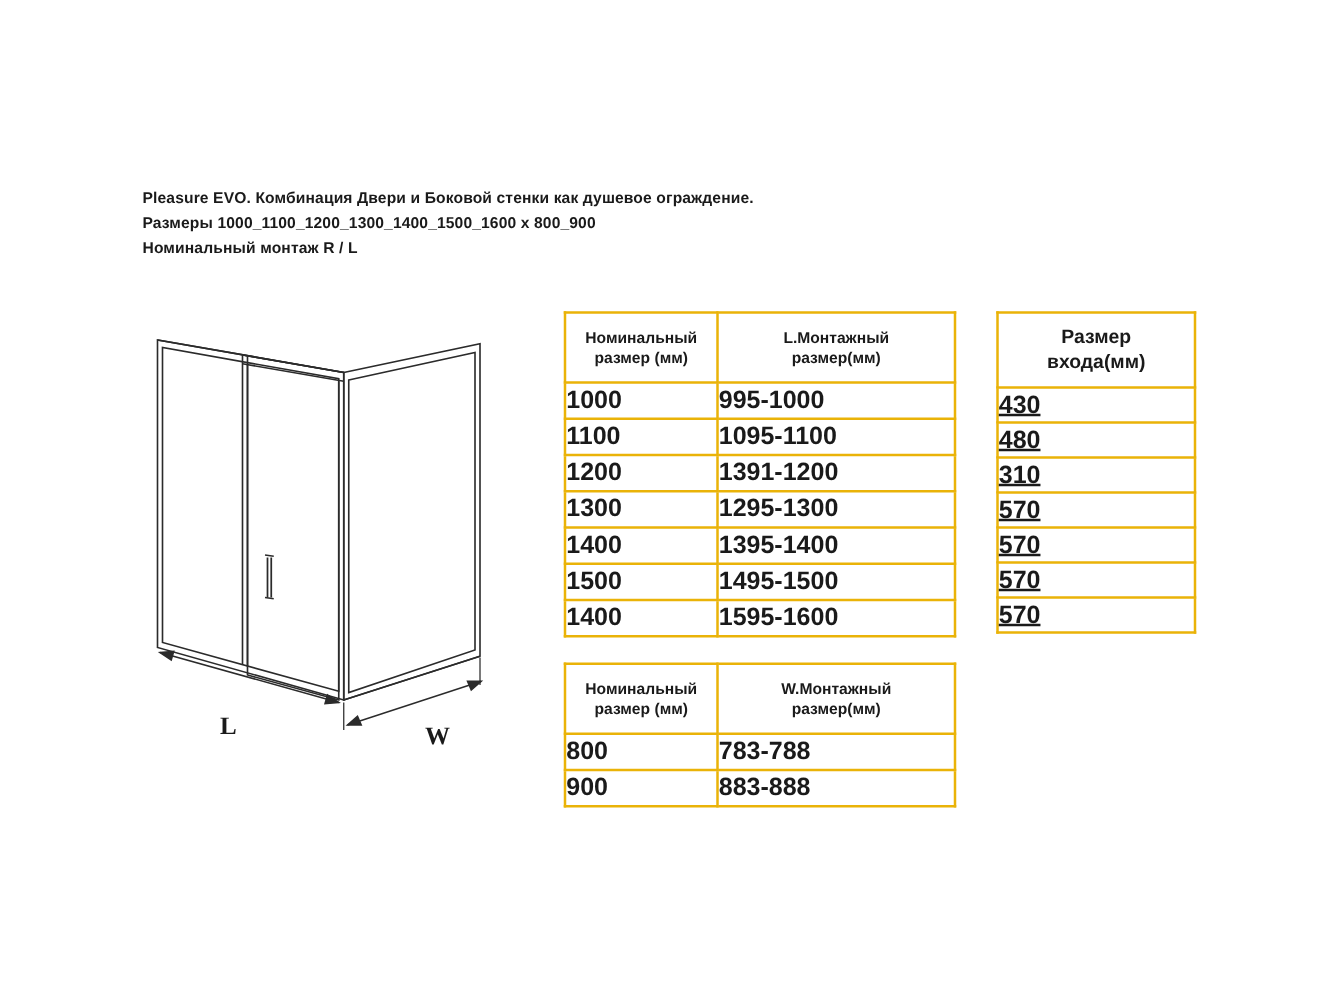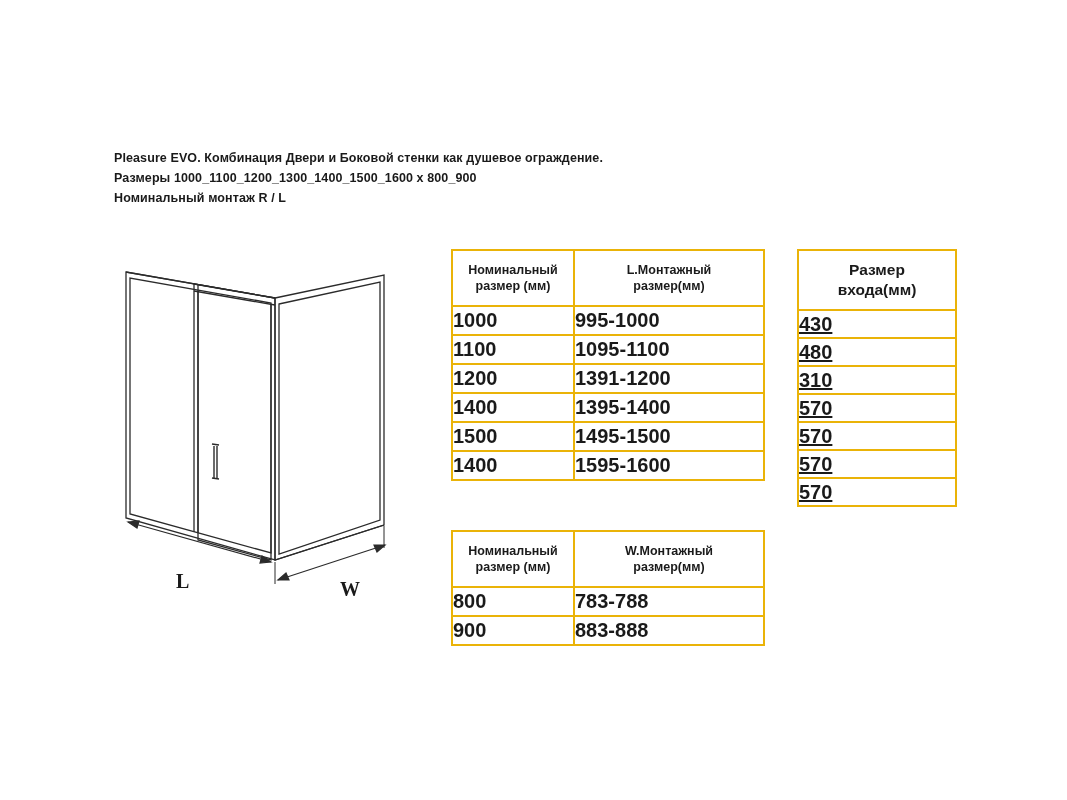--- a/index.html
+++ b/index.html
@@ -190,20 +190,24 @@
     </tr>
     <tr>
       <td>1100</td>
       <td>1095-1100</td>
     </tr>
     <tr>
       <td>1200</td>
       <td>1391-1200</td>
     </tr>
     <tr>
+      <td>1300</td>
+      <td>1295-1300</td>
+    </tr>
+    <tr>
       <td>1400</td>
       <td>1395-1400</td>
     </tr>
     <tr>
       <td>1500</td>
       <td>1495-1500</td>
     </tr>
     <tr>
       <td>1400</td>
       <td>1595-1600</td>

